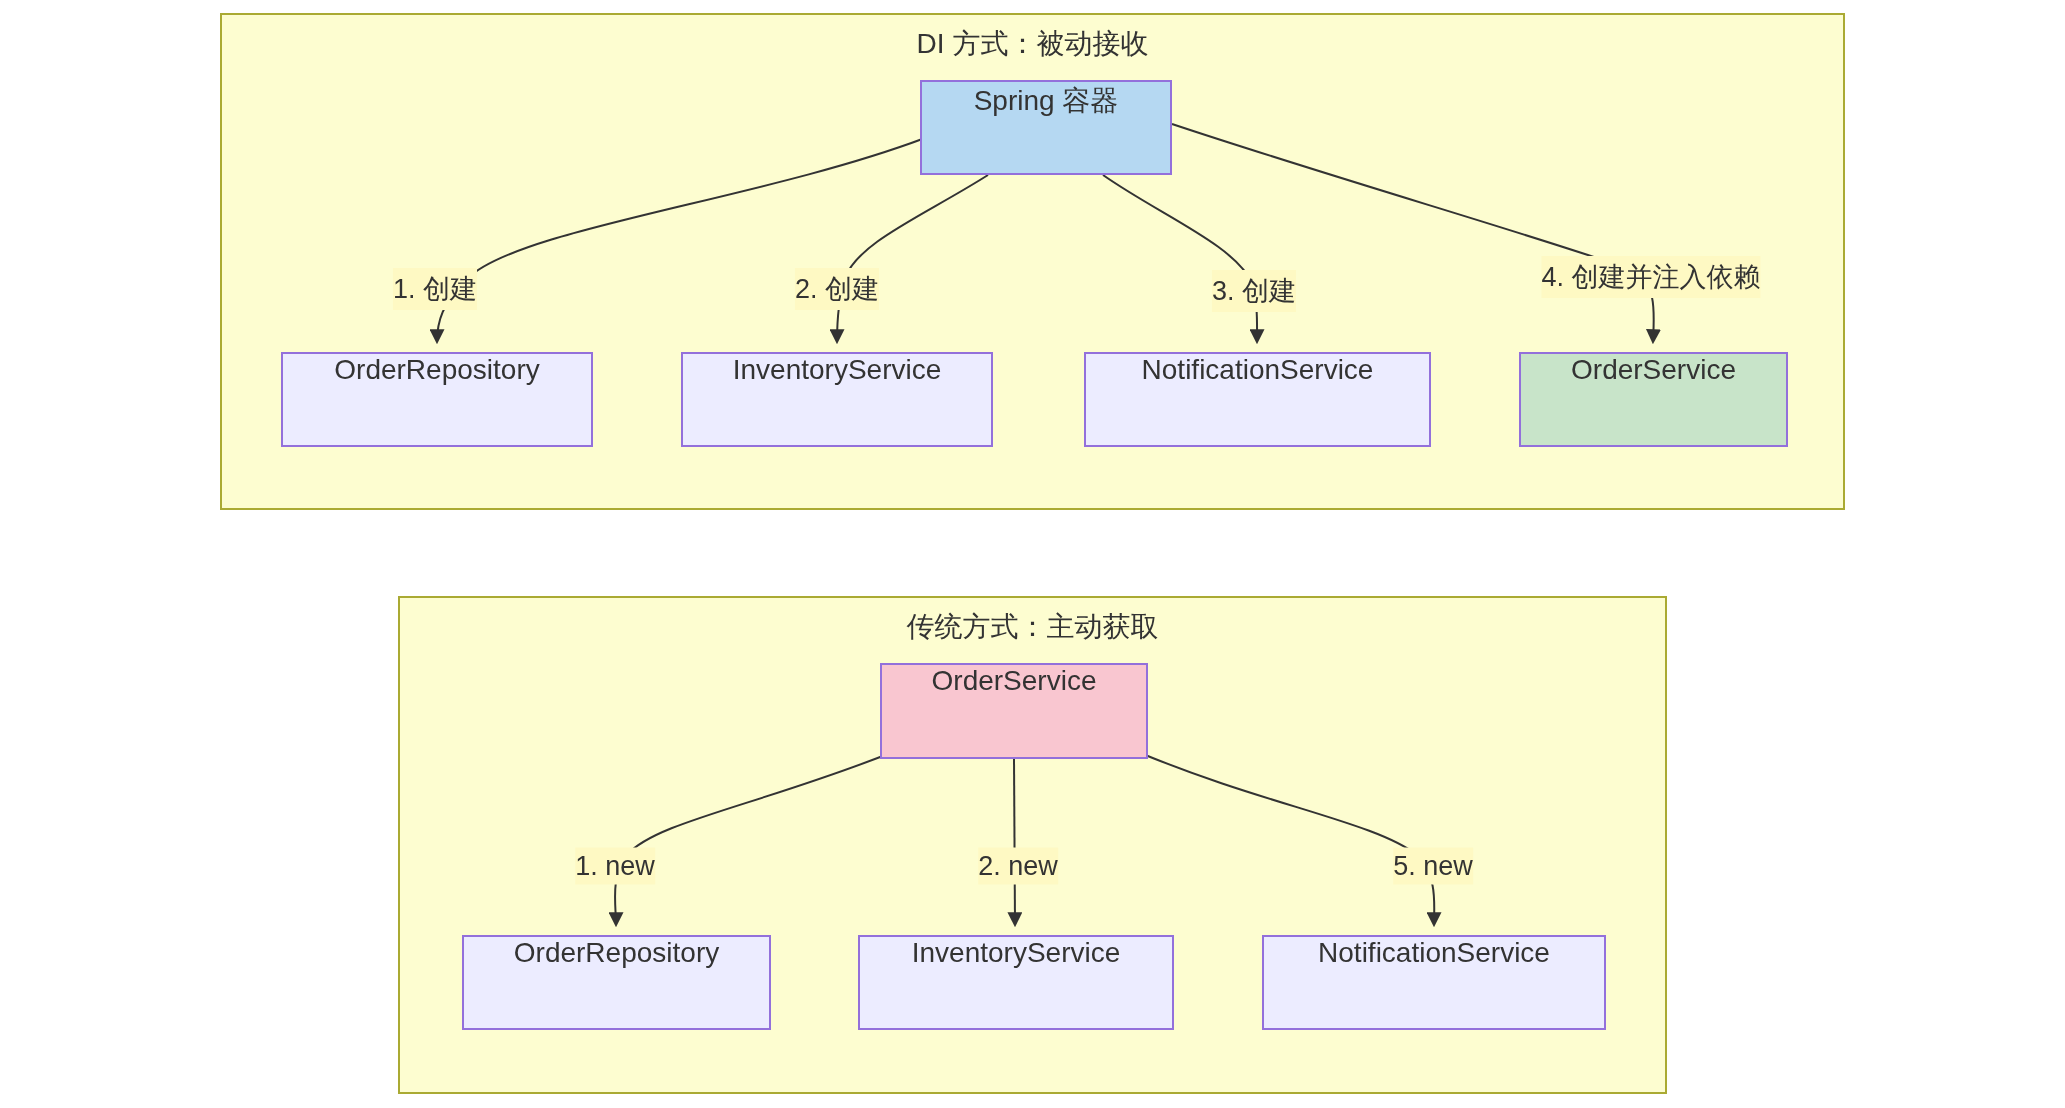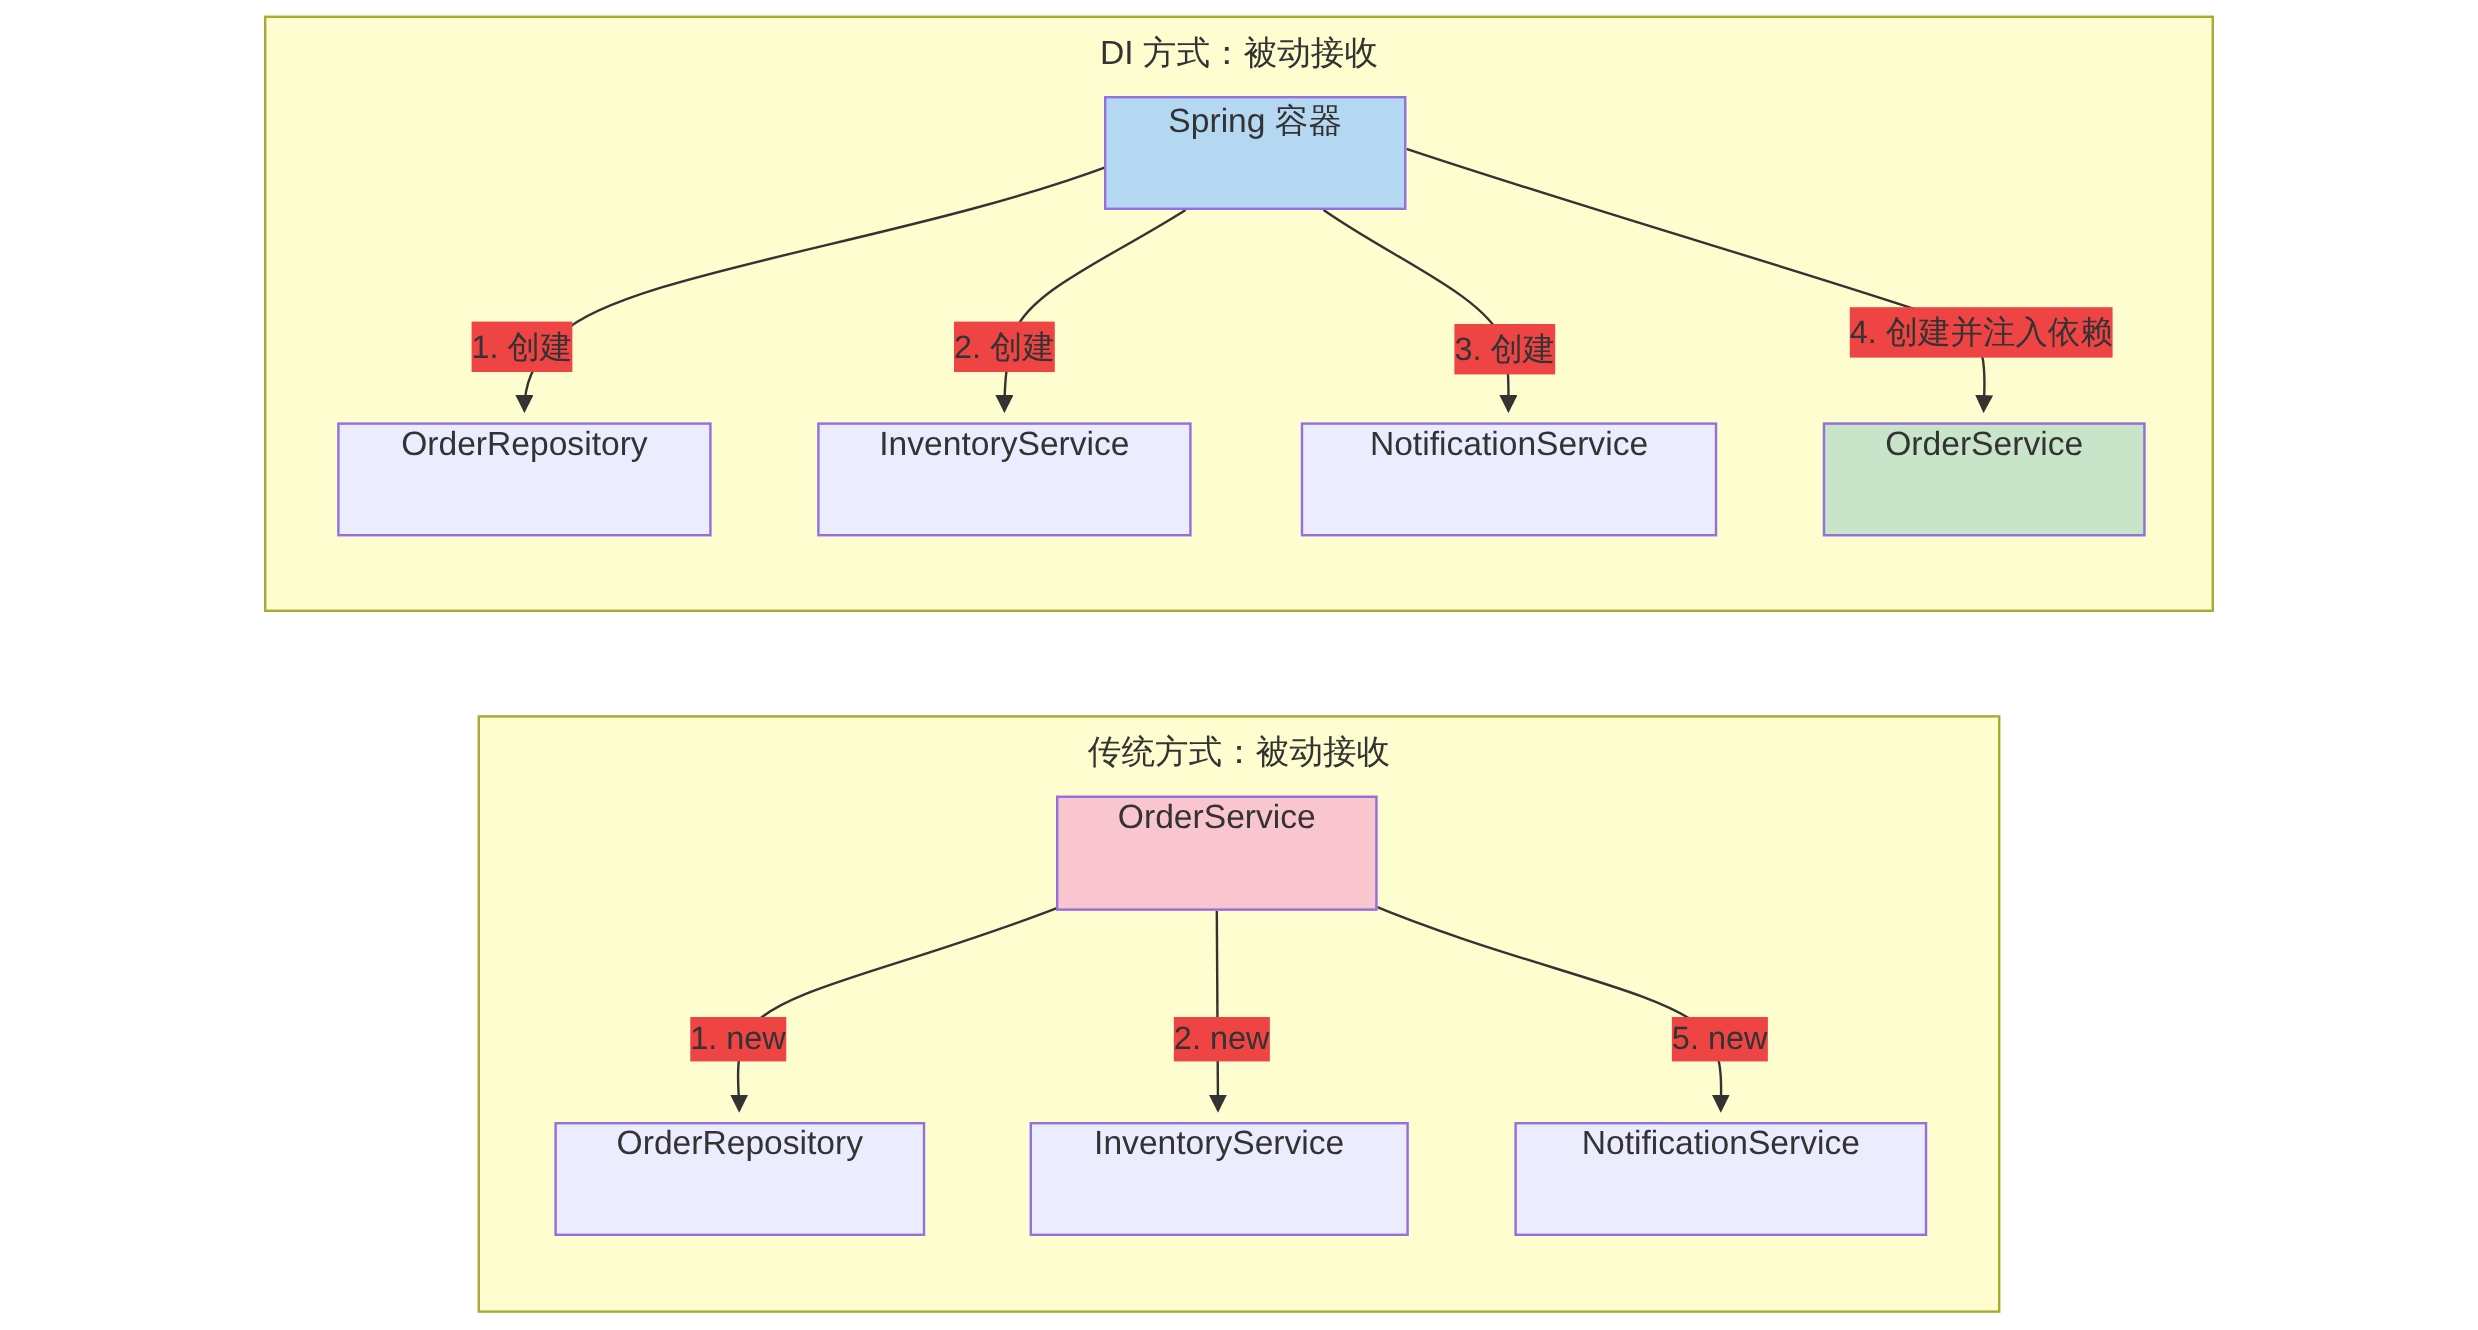--- a/index.html
+++ b/index.html
@@ -36,39 +36,39 @@
     z-index:3;
     text-align:center;
   }
   .node-lavender{background:#ECECFF;}
   .node-blue{background:#b5d8f2;}
   .node-green{background:#c8e4c9;}
   .node-pink{background:#f9c6d0;}
   .edge-label{
     position:absolute;
     transform:translate(-50%,-50%);
-    background:#ef4444;
+    background:#fef9c3;
     color:#333333;
     font-size:27px;
     padding:3px 0;
     white-space:nowrap;
     z-index:4;
   }
 </style>
 </head>
 <body>
 
 <div class="canvas">
 
   <div class="cluster" style="left:220px;top:13px;width:1625px;height:497px;">
     <div class="cluster-title">DI 方式：被动接收</div>
   </div>
 
   <div class="cluster" style="left:398px;top:596px;width:1269px;height:498px;">
-    <div class="cluster-title">传统方式：被动接收</div>
+    <div class="cluster-title">传统方式：主动获取</div>
   </div>
 
   <svg class="edges" viewBox="0 0 2065 1108" xmlns="http://www.w3.org/2000/svg">
     <defs>
       <marker id="arrow" viewBox="0 0 10 10" refX="8.5" refY="5" markerWidth="7.5" markerHeight="7.5" orient="auto-start-reverse">
         <path d="M0,0 L10,5 L0,10 z" fill="#333333"></path>
       </marker>
     </defs>
     <g fill="none" stroke="#333333" stroke-width="2">
       <path d="M 925,138 C 760,200 520,228 468,278 C 442,303 437,322 437,342" marker-end="url(#arrow)"></path>

